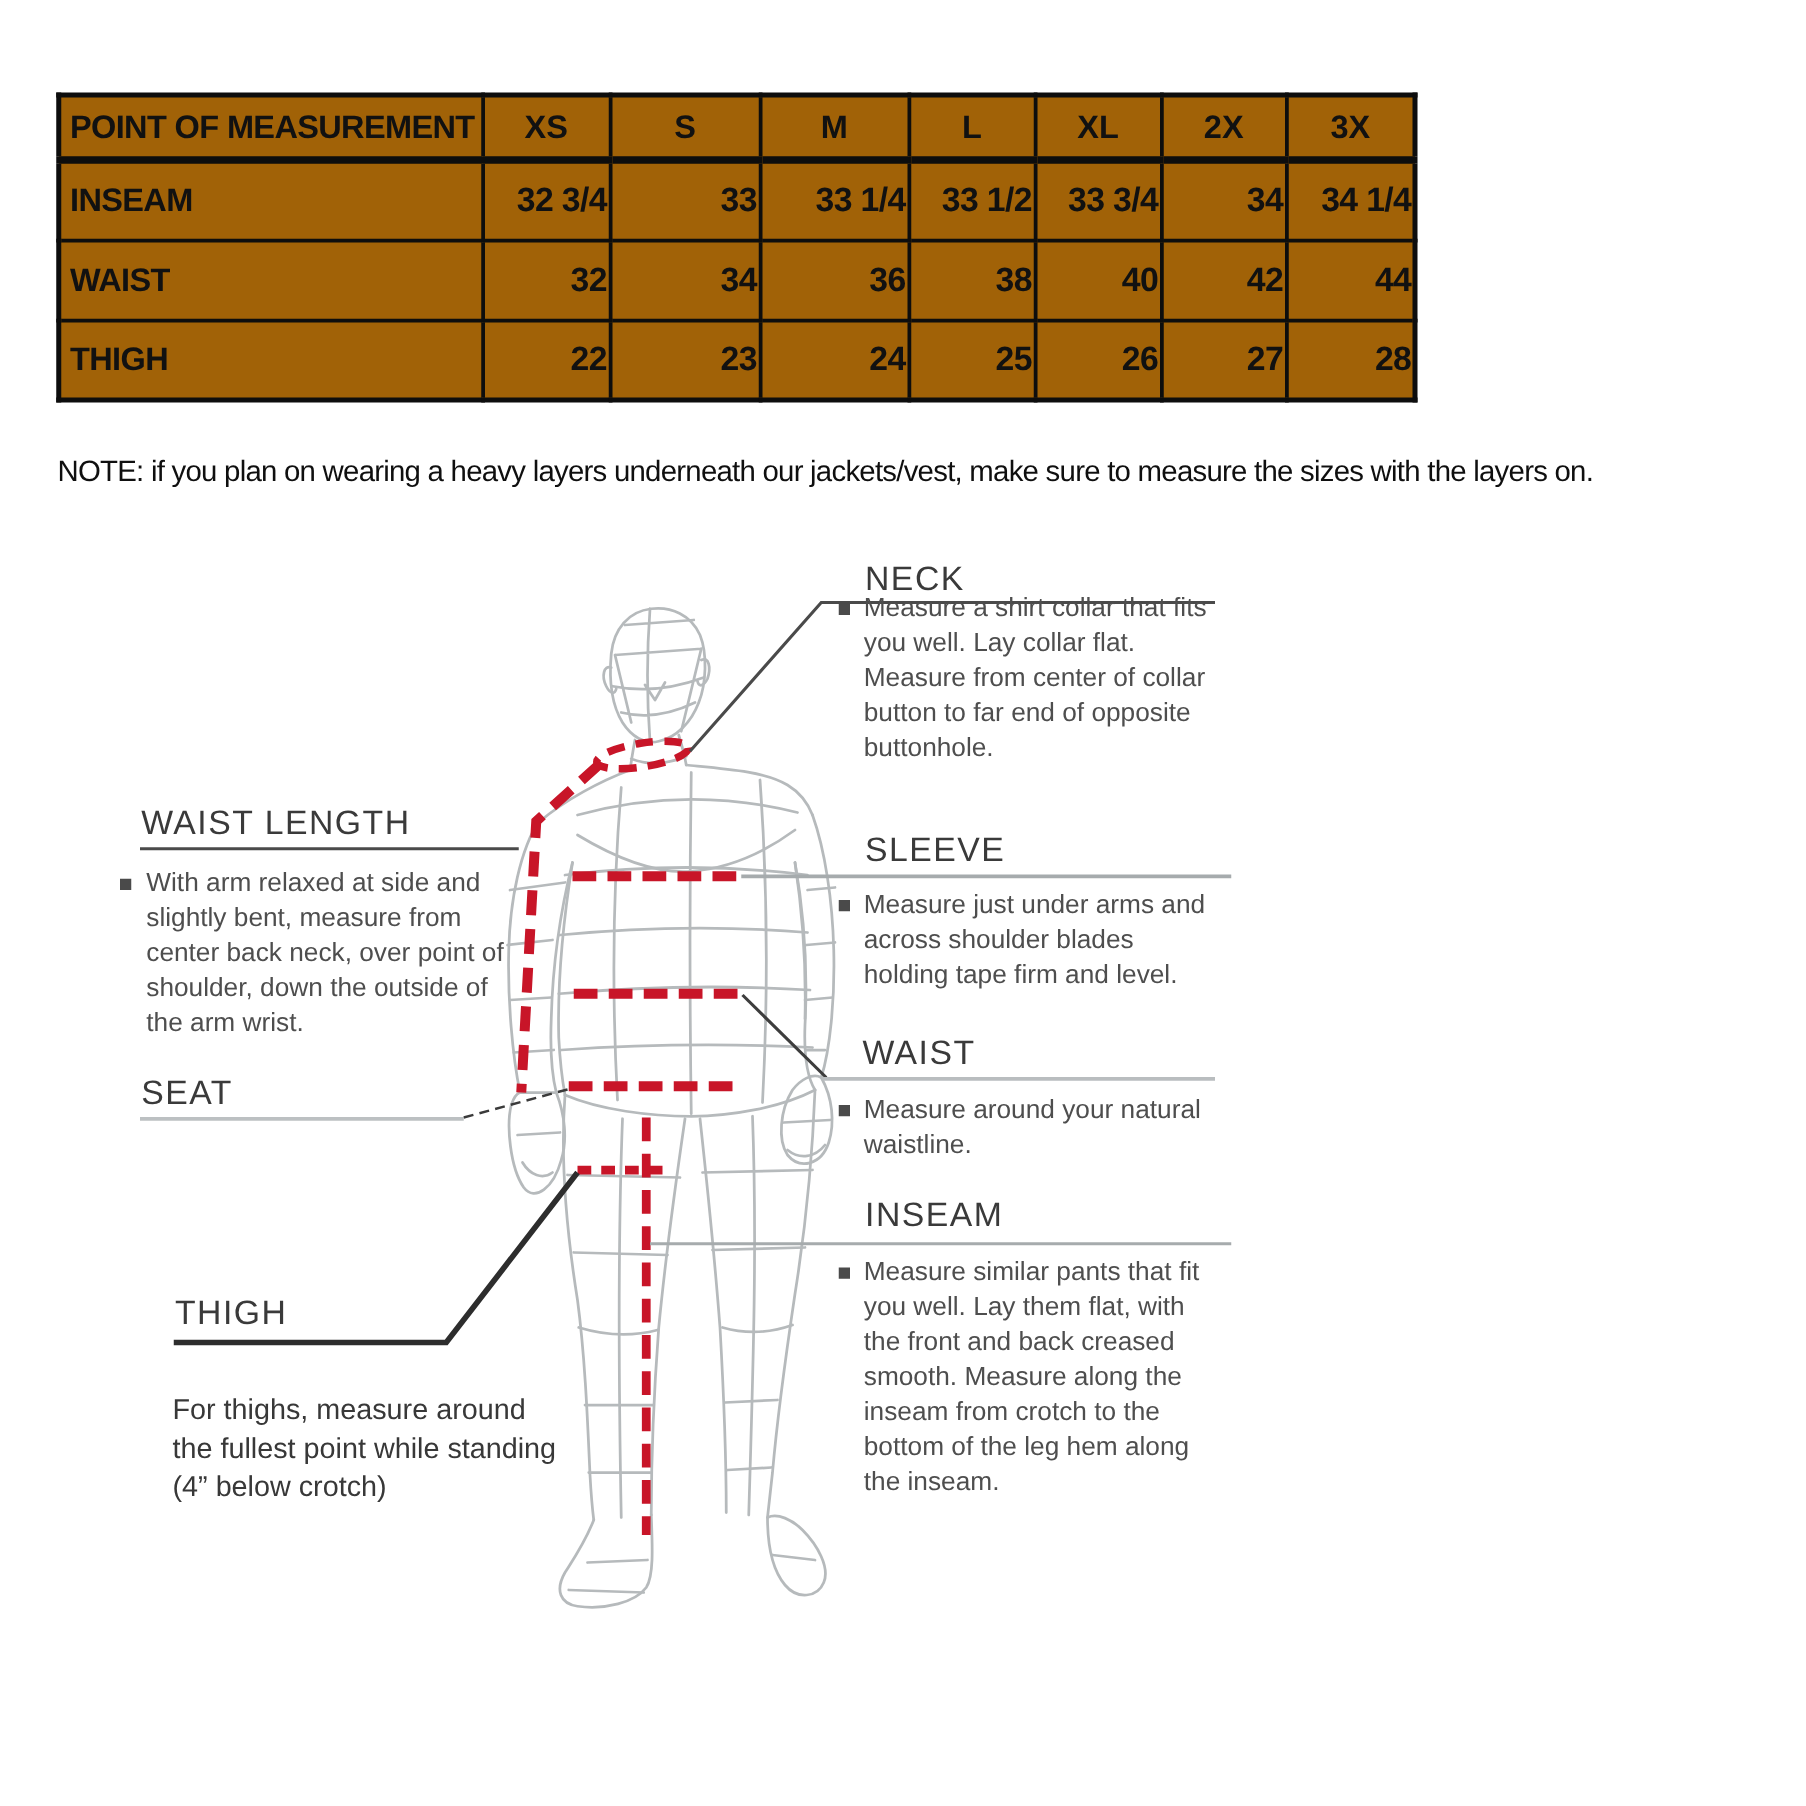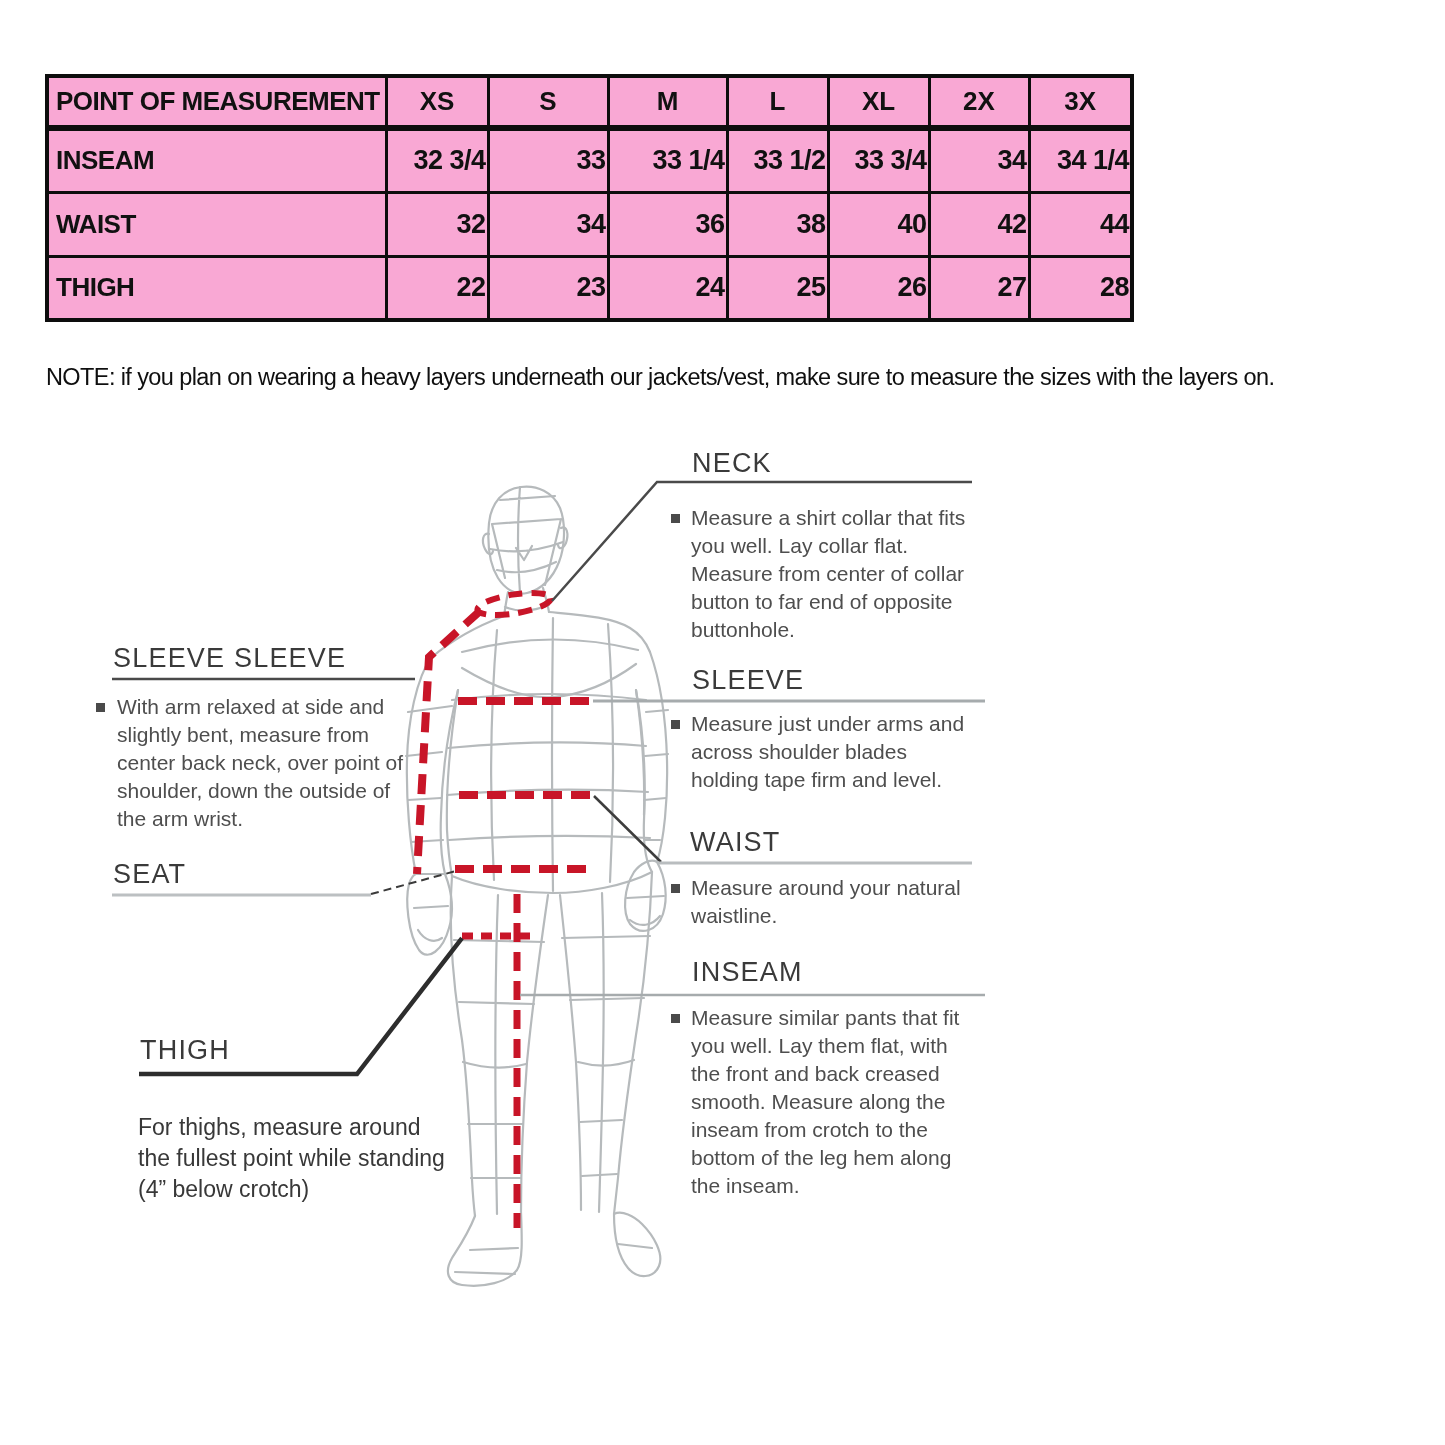--- a/index.html
+++ b/index.html
@@ -8,21 +8,21 @@
     font-family:"Liberation Sans", sans-serif;color:#111;overflow:hidden;
   }
 
   
   table.size-table{
     position:absolute;left:45px;top:74px;width:1085px;
     border-collapse:collapse;table-layout:fixed;
     border:4px solid #0d0d0d;
   }
   table.size-table th, table.size-table td{
-    border:3px solid #0d0d0d;background:#f9a8d4;vertical-align:middle;
+    border:3px solid #0d0d0d;background:#a16207;vertical-align:middle;
   }
   table.size-table thead tr{height:52px;}
   table.size-table tbody tr{height:64px;}
   table.size-table thead th{border-bottom-width:6px;}
   .th-label, .row-label{
     text-align:left;padding-left:7px;font-weight:bold;font-size:26px;letter-spacing:-0.5px;
   }
   .th-size{ text-align:center;font-weight:bold;font-size:26px; }
   .cell-val{ text-align:right;font-weight:bold;font-size:27px;letter-spacing:-0.5px; }
 
@@ -180,21 +180,21 @@
       <path class="conn" d="M 658 863 L 972 863" stroke="#b9bdbf" stroke-width="3"></path>
       <path class="conn" d="M 520 995 L 985 995" stroke="#a6abad" stroke-width="2.5"></path>
       <path class="conn" d="M 112 679 L 415 679" stroke="#4a4a4a" stroke-width="2.5"></path>
       <path class="conn" d="M 112 895 L 371 895" stroke="#bcc0c2" stroke-width="3"></path>
       <path class="conn" d="M 371 894 L 456 871" stroke="#3a3a3a" stroke-width="2" stroke-dasharray="8 5"></path>
       <path class="conn" d="M 139 1074 L 357 1074 L 462 938" stroke="#2d2d2d" stroke-width="4.5"></path>
     </g>
   </svg>
 
   <div class="sec-title" style="left:692px;top:448px">NECK</div>
-  <div class="desc" style="left:671px;top:504px;width:310px">
+  <div class="desc" style="left:671px;top:473px;width:310px">
     <span class="bullet"></span>
     <p style="width:288px">Measure a shirt collar that fits you well. Lay collar flat. Measure from center of collar button to far end of opposite buttonhole.</p>
   </div>
 
   <div class="sec-title" style="left:692px;top:665px">SLEEVE</div>
   <div class="desc" style="left:671px;top:710px;width:310px">
     <span class="bullet"></span>
     <p style="width:288px">Measure just under arms and across shoulder blades holding tape firm and level.</p>
   </div>
 
@@ -203,21 +203,21 @@
     <span class="bullet"></span>
     <p style="width:288px">Measure around your natural waistline.</p>
   </div>
 
   <div class="sec-title" style="left:692px;top:957px">INSEAM</div>
   <div class="desc" style="left:671px;top:1004px;width:312px">
     <span class="bullet"></span>
     <p style="width:290px">Measure similar pants that fit you well. Lay them flat, with the front and back creased smooth. Measure along the inseam from crotch to the bottom of the leg hem along the inseam.</p>
   </div>
 
-  <div class="sec-title" style="left:113px;top:643px">SLEEVE SLEEVE</div>
+  <div class="sec-title" style="left:113px;top:643px">WAIST LENGTH</div>
   <div class="desc left-col" style="left:96px;top:693px;width:320px">
     <span class="bullet"></span>
     <p style="width:295px">With arm relaxed at side and slightly bent, measure from center back neck, over point of shoulder, down the outside of the arm wrist.</p>
   </div>
 
   <div class="sec-title" style="left:113px;top:859px">SEAT</div>
 
   <div class="sec-title" style="left:140px;top:1035px">THIGH</div>
   <div class="desc thigh-desc" style="left:138px;top:1088px;width:310px">
     <p style="width:308px">For thighs, measure around the fullest point while standing (4” below crotch)</p>

